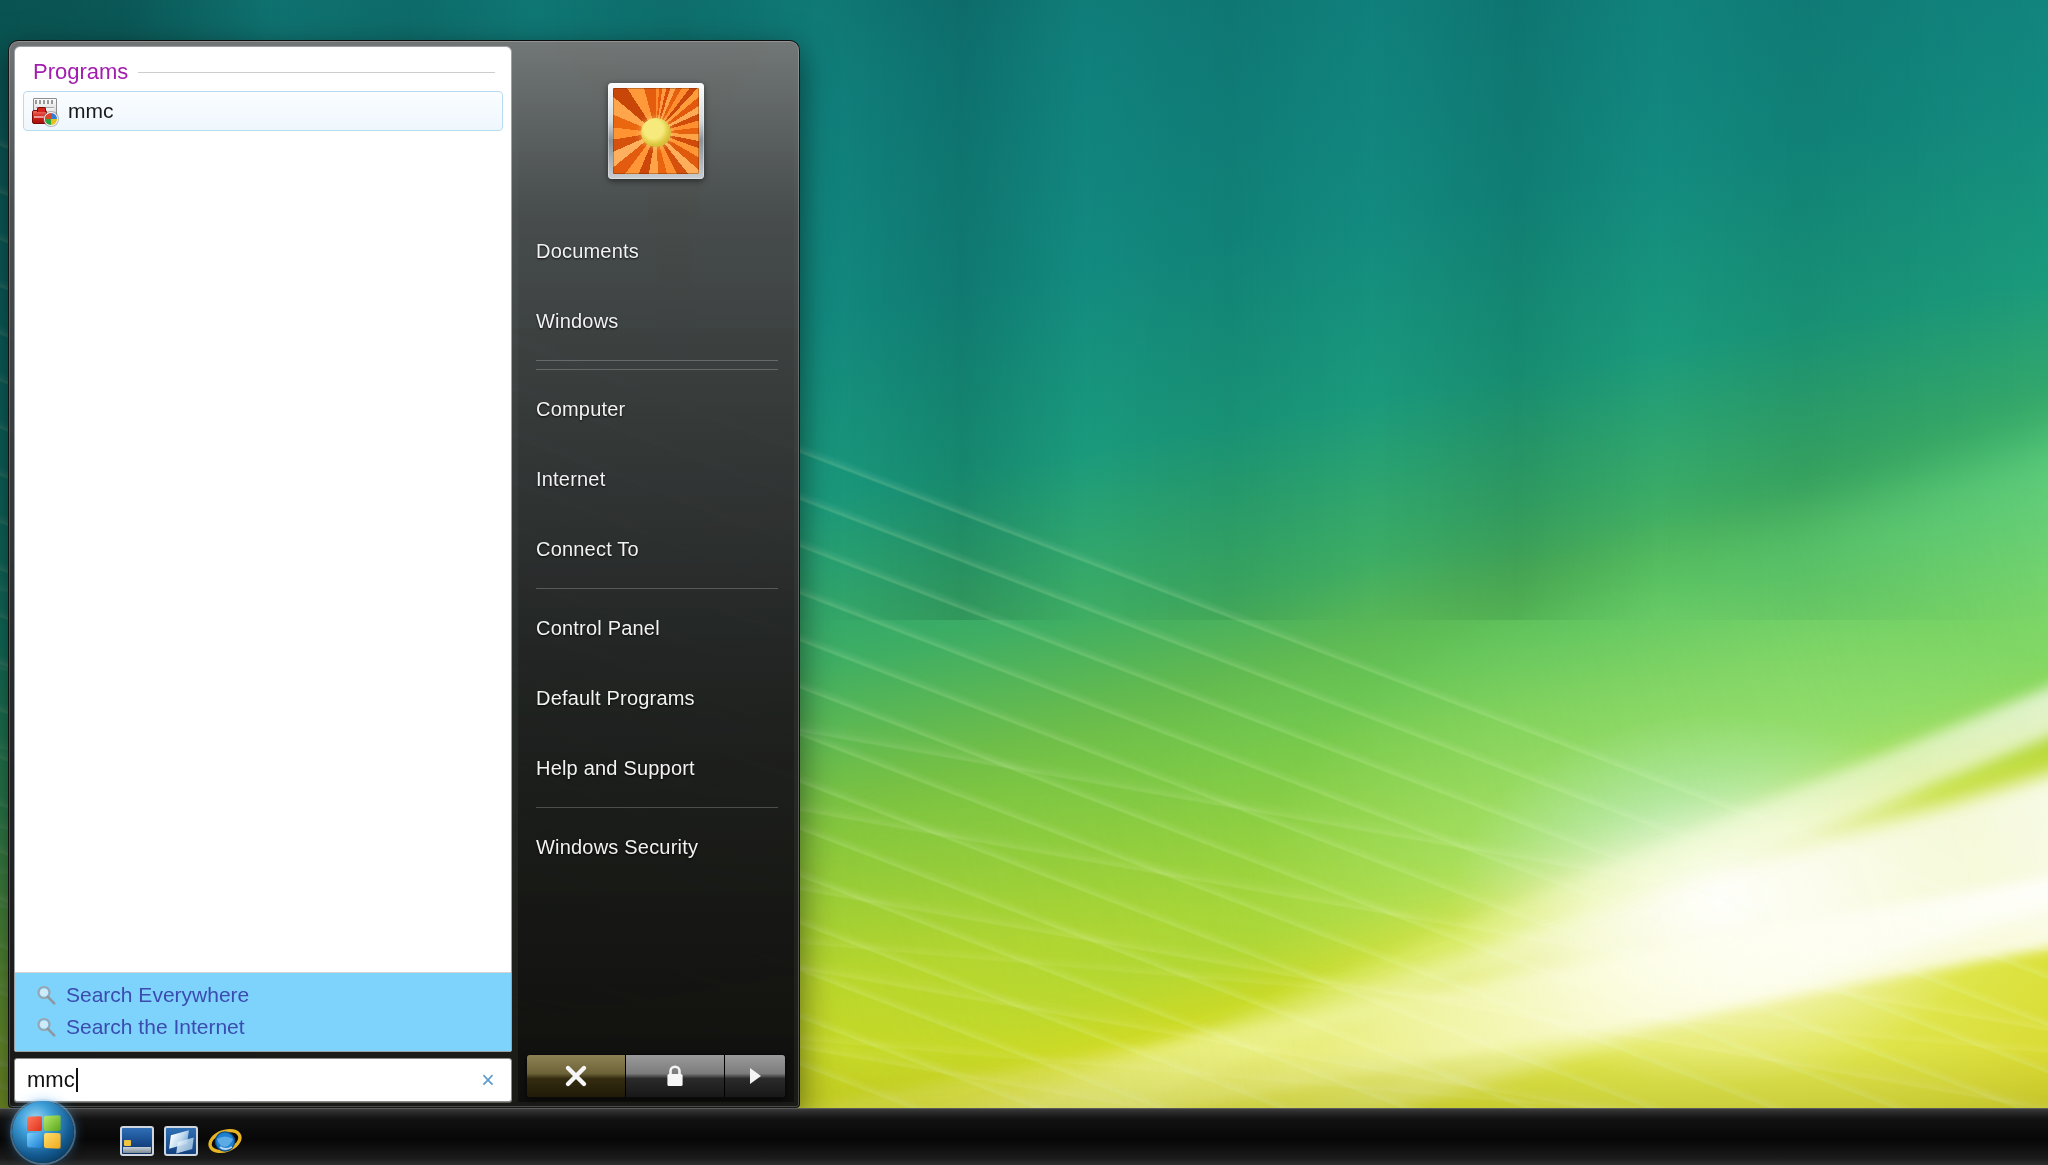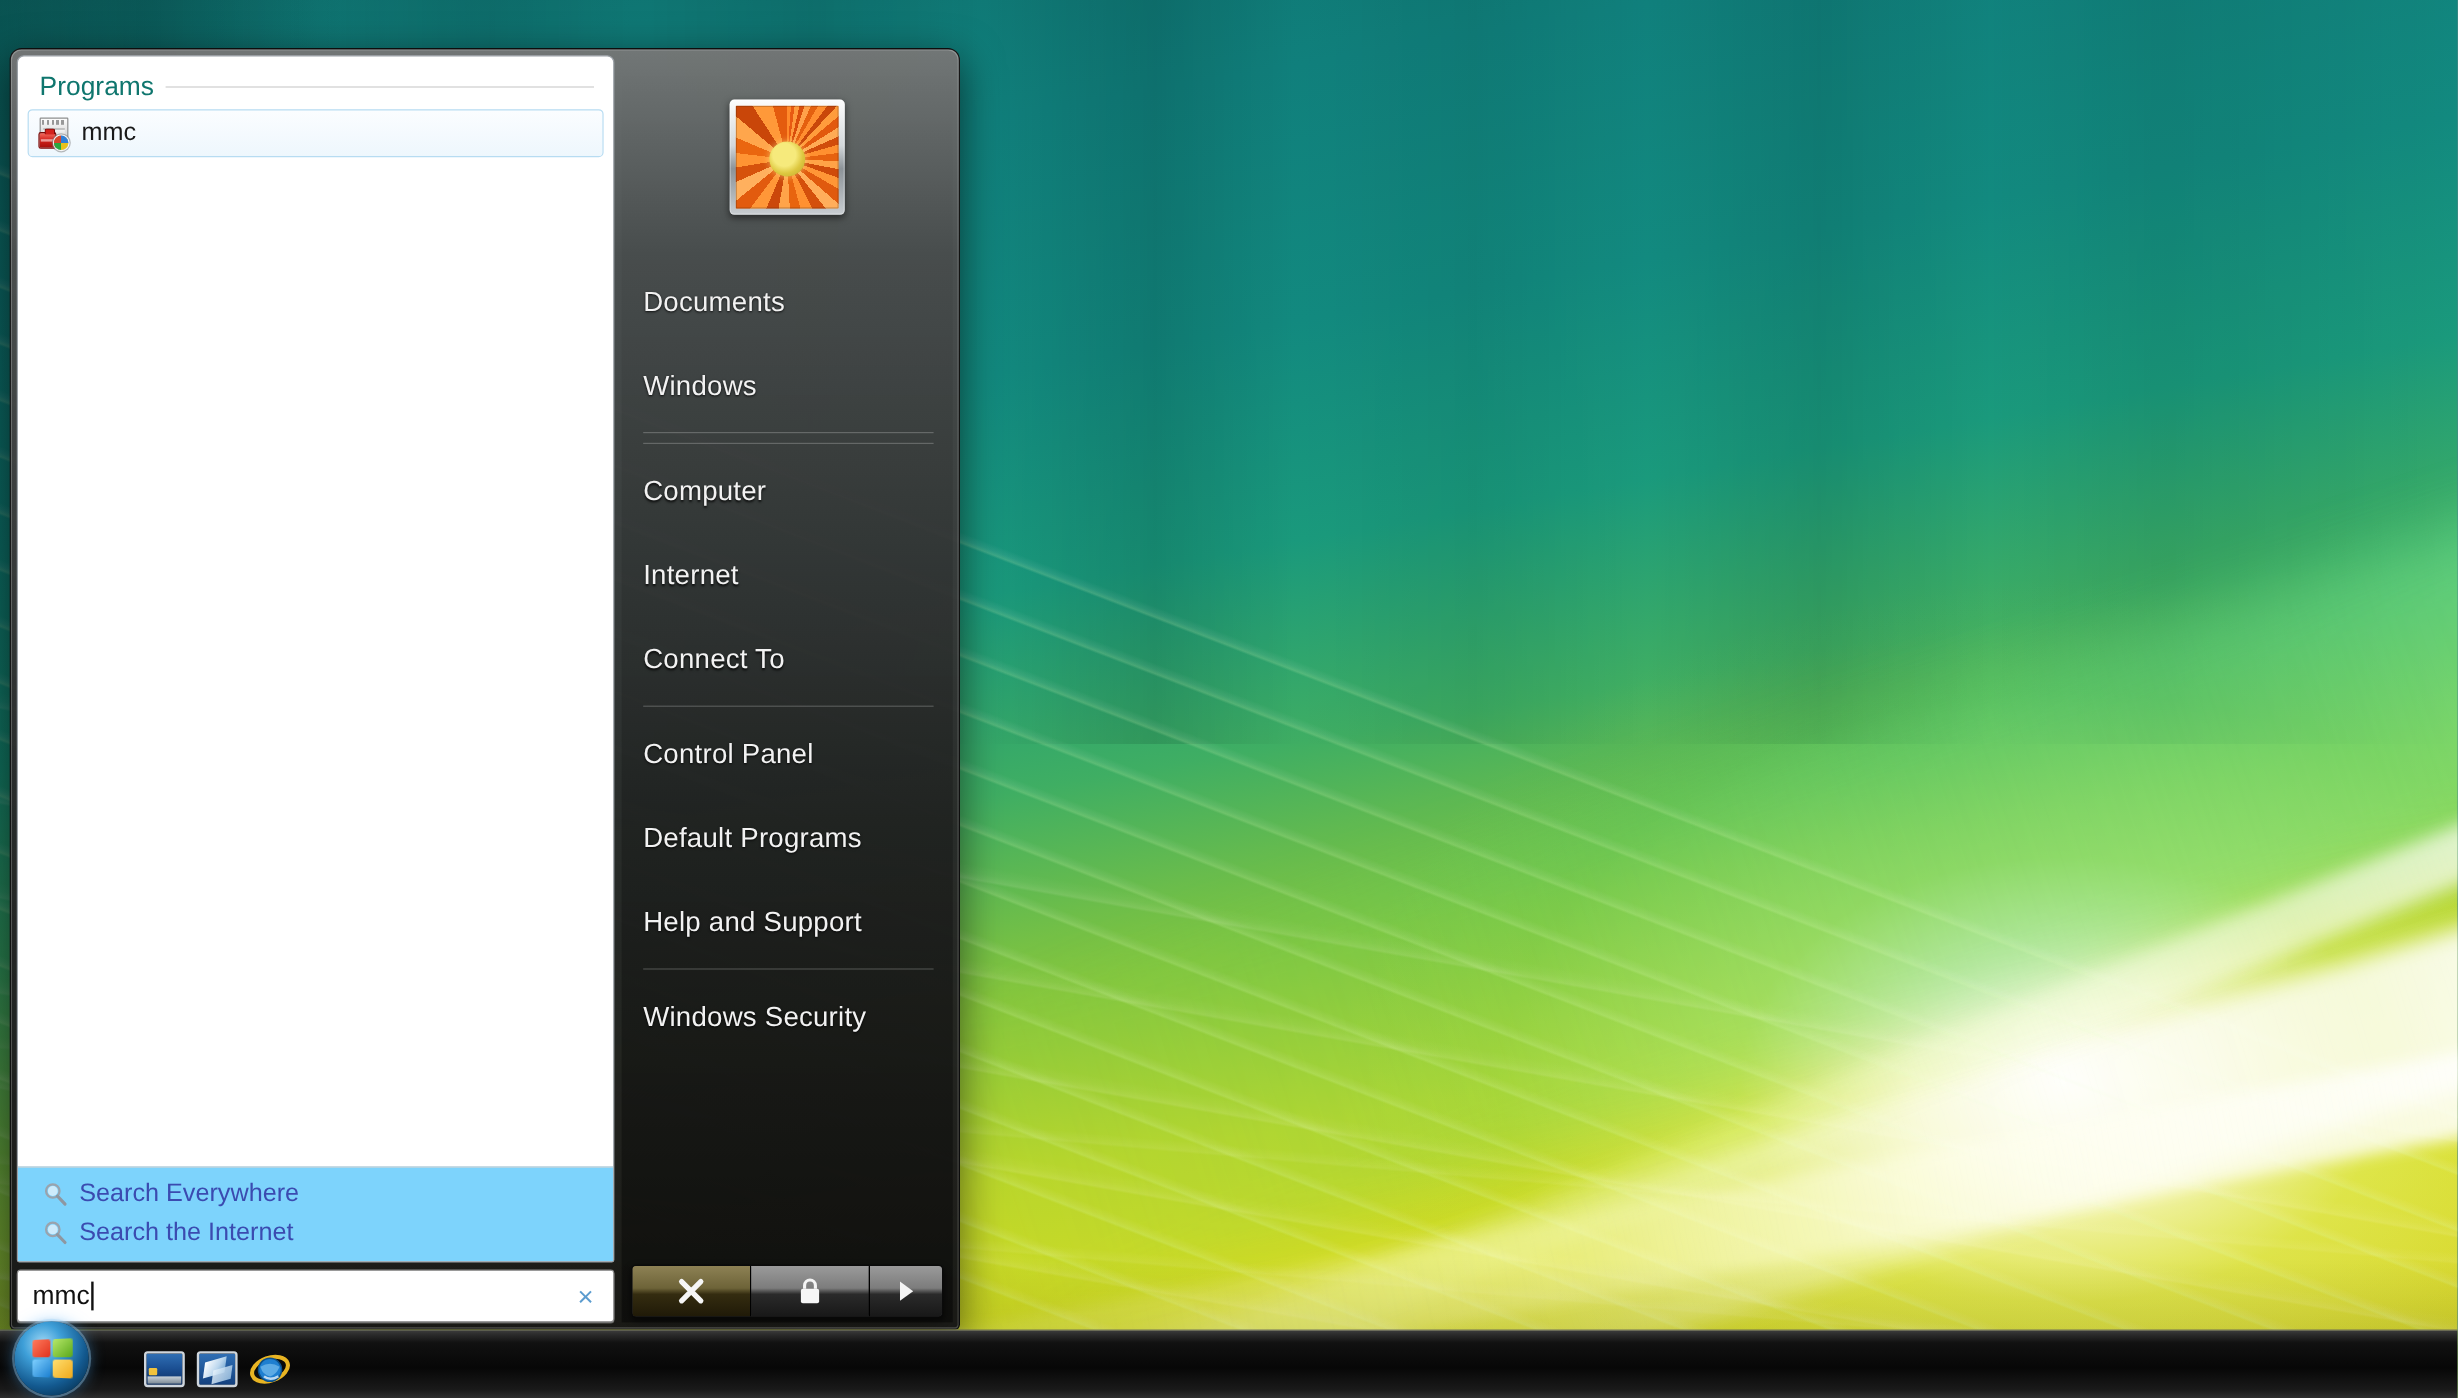--- a/index.html
+++ b/index.html
@@ -129,21 +129,21 @@
     display:flex; flex-direction:column;
     overflow:hidden;
   }
   .results-scroll { flex:1; min-height:0; overflow:hidden; padding:12px 0 0 0; }
 
   .group-head {
     display:flex; align-items:center; gap:10px;
     padding:0 16px 0 18px; margin-bottom:6px;
   }
   .group-head .gh-label {
-    font-size:22px; color:#0f766e; white-space:nowrap;
+    font-size:22px; color:#a21caf; white-space:nowrap;
     text-shadow:0 1px 0 rgba(255,255,255,0.6);
   }
   .group-head .gh-rule { flex:1; height:1px; background:#cdcdcd; }
 
   .result-item {
     display:flex; align-items:center; gap:8px;
     margin:0 8px; padding:5px 8px;
     border:1px solid #b7dcf2;
     border-radius:4px;
     background:linear-gradient(180deg,#fbfdff 0%, #eef7fd 100%);
@@ -252,21 +252,21 @@
   }
 
   .places { display:flex; flex-direction:column; }
   .place-item {
     position:relative;
     display:flex; align-items:center;
     height:70px; padding:0 14px 0 18px;
     cursor:default;
   }
   .place-item .pi-label {
-    font-size:23px; color:#f2f2f2;
+    font-size:20px; color:#f2f2f2;
     text-shadow:0 1px 2px rgba(0,0,0,0.85);
     letter-spacing:.2px;
   }
   .place-item .pi-arrow {
     margin-left:auto; width:0; height:0;
     border-left:8px solid #efefef; border-top:6px solid transparent; border-bottom:6px solid transparent;
   }
   .place-sep { height:1px; margin:4px 16px 4px 18px; background:rgba(255,255,255,0.22); }
 
   

